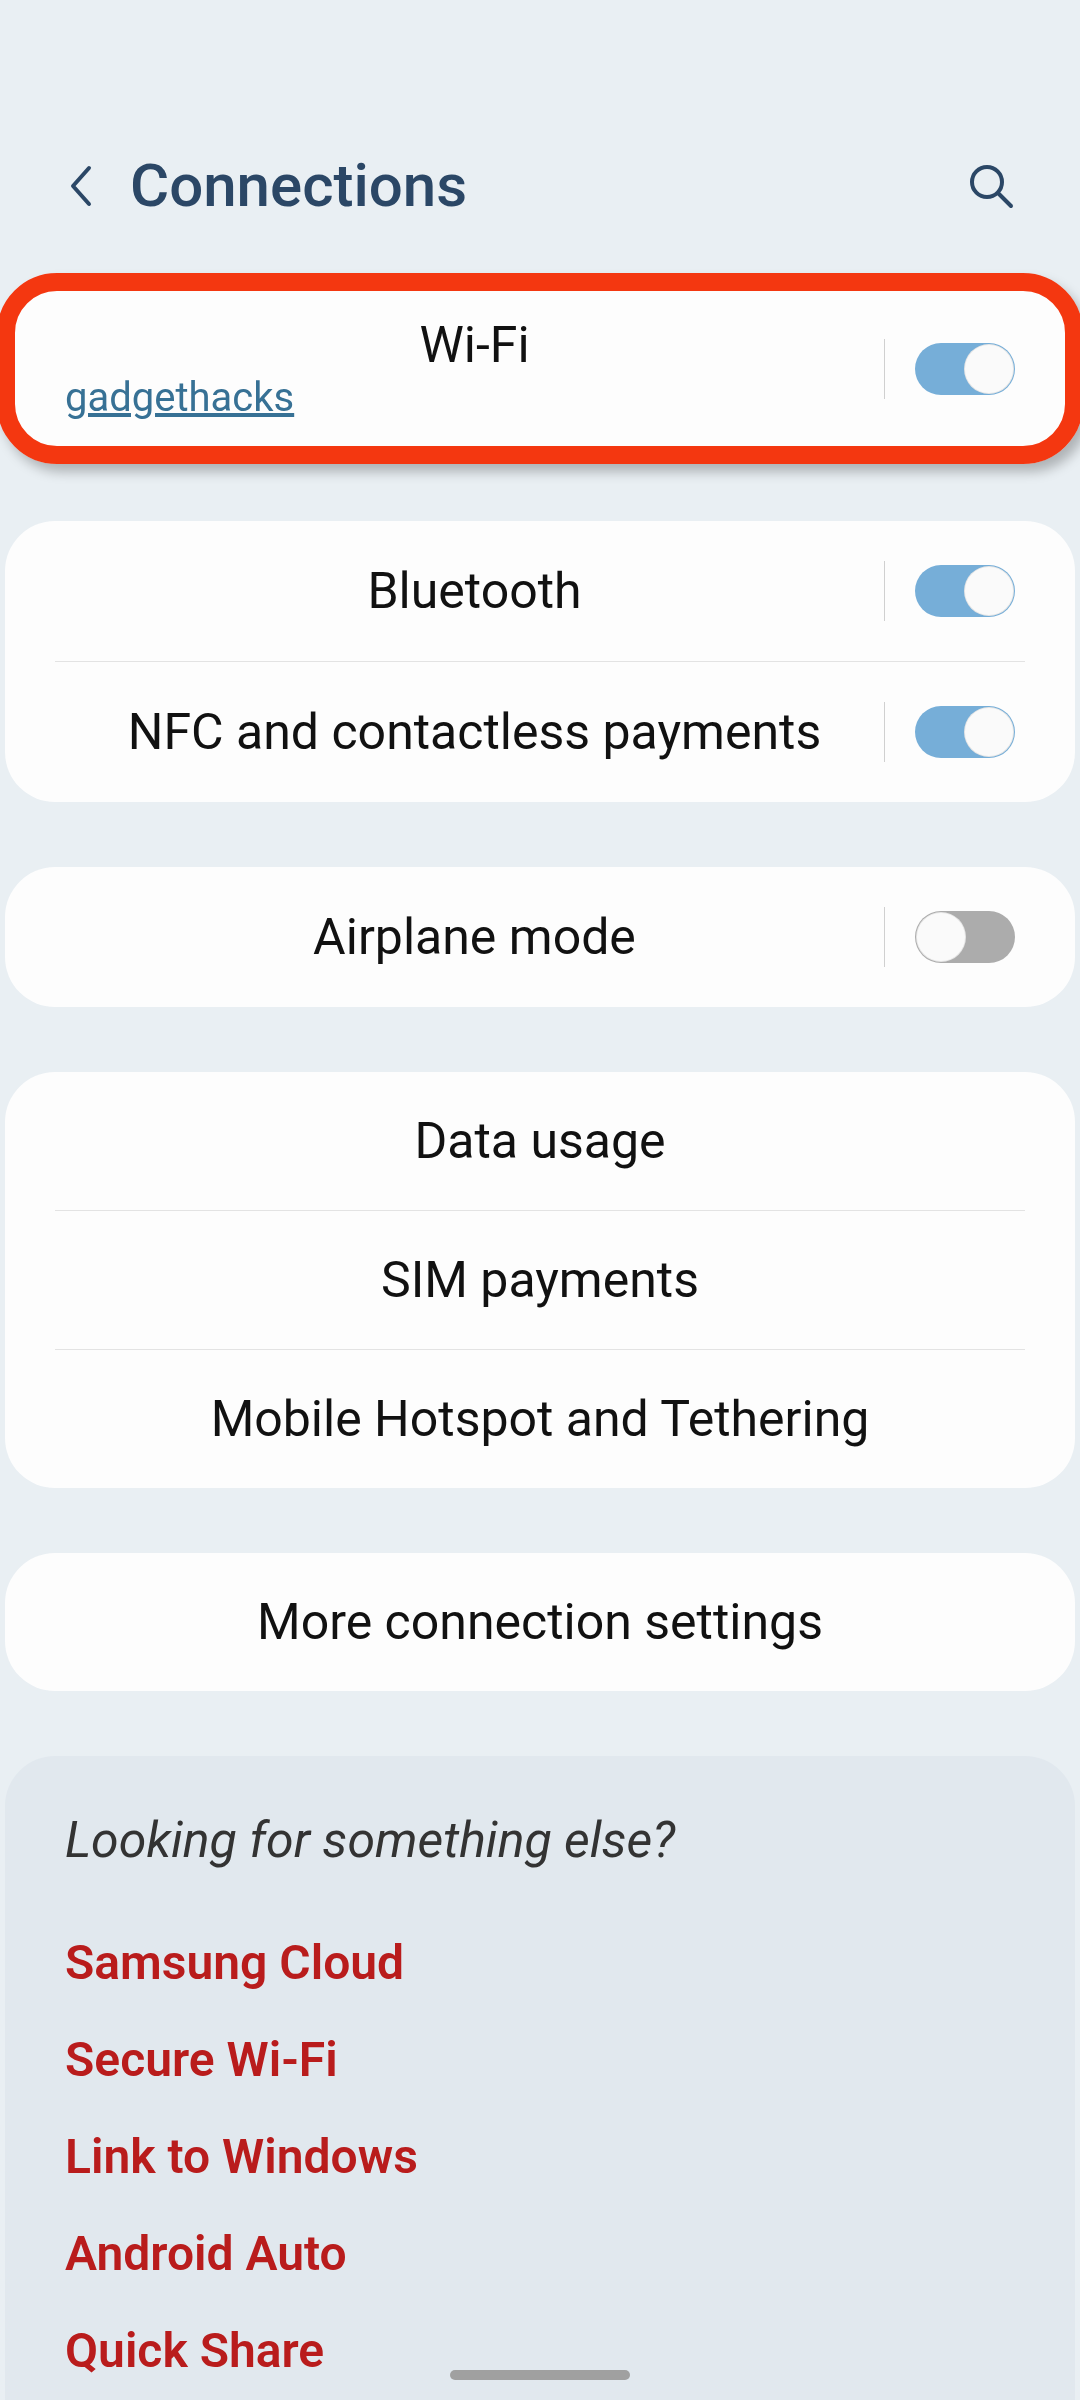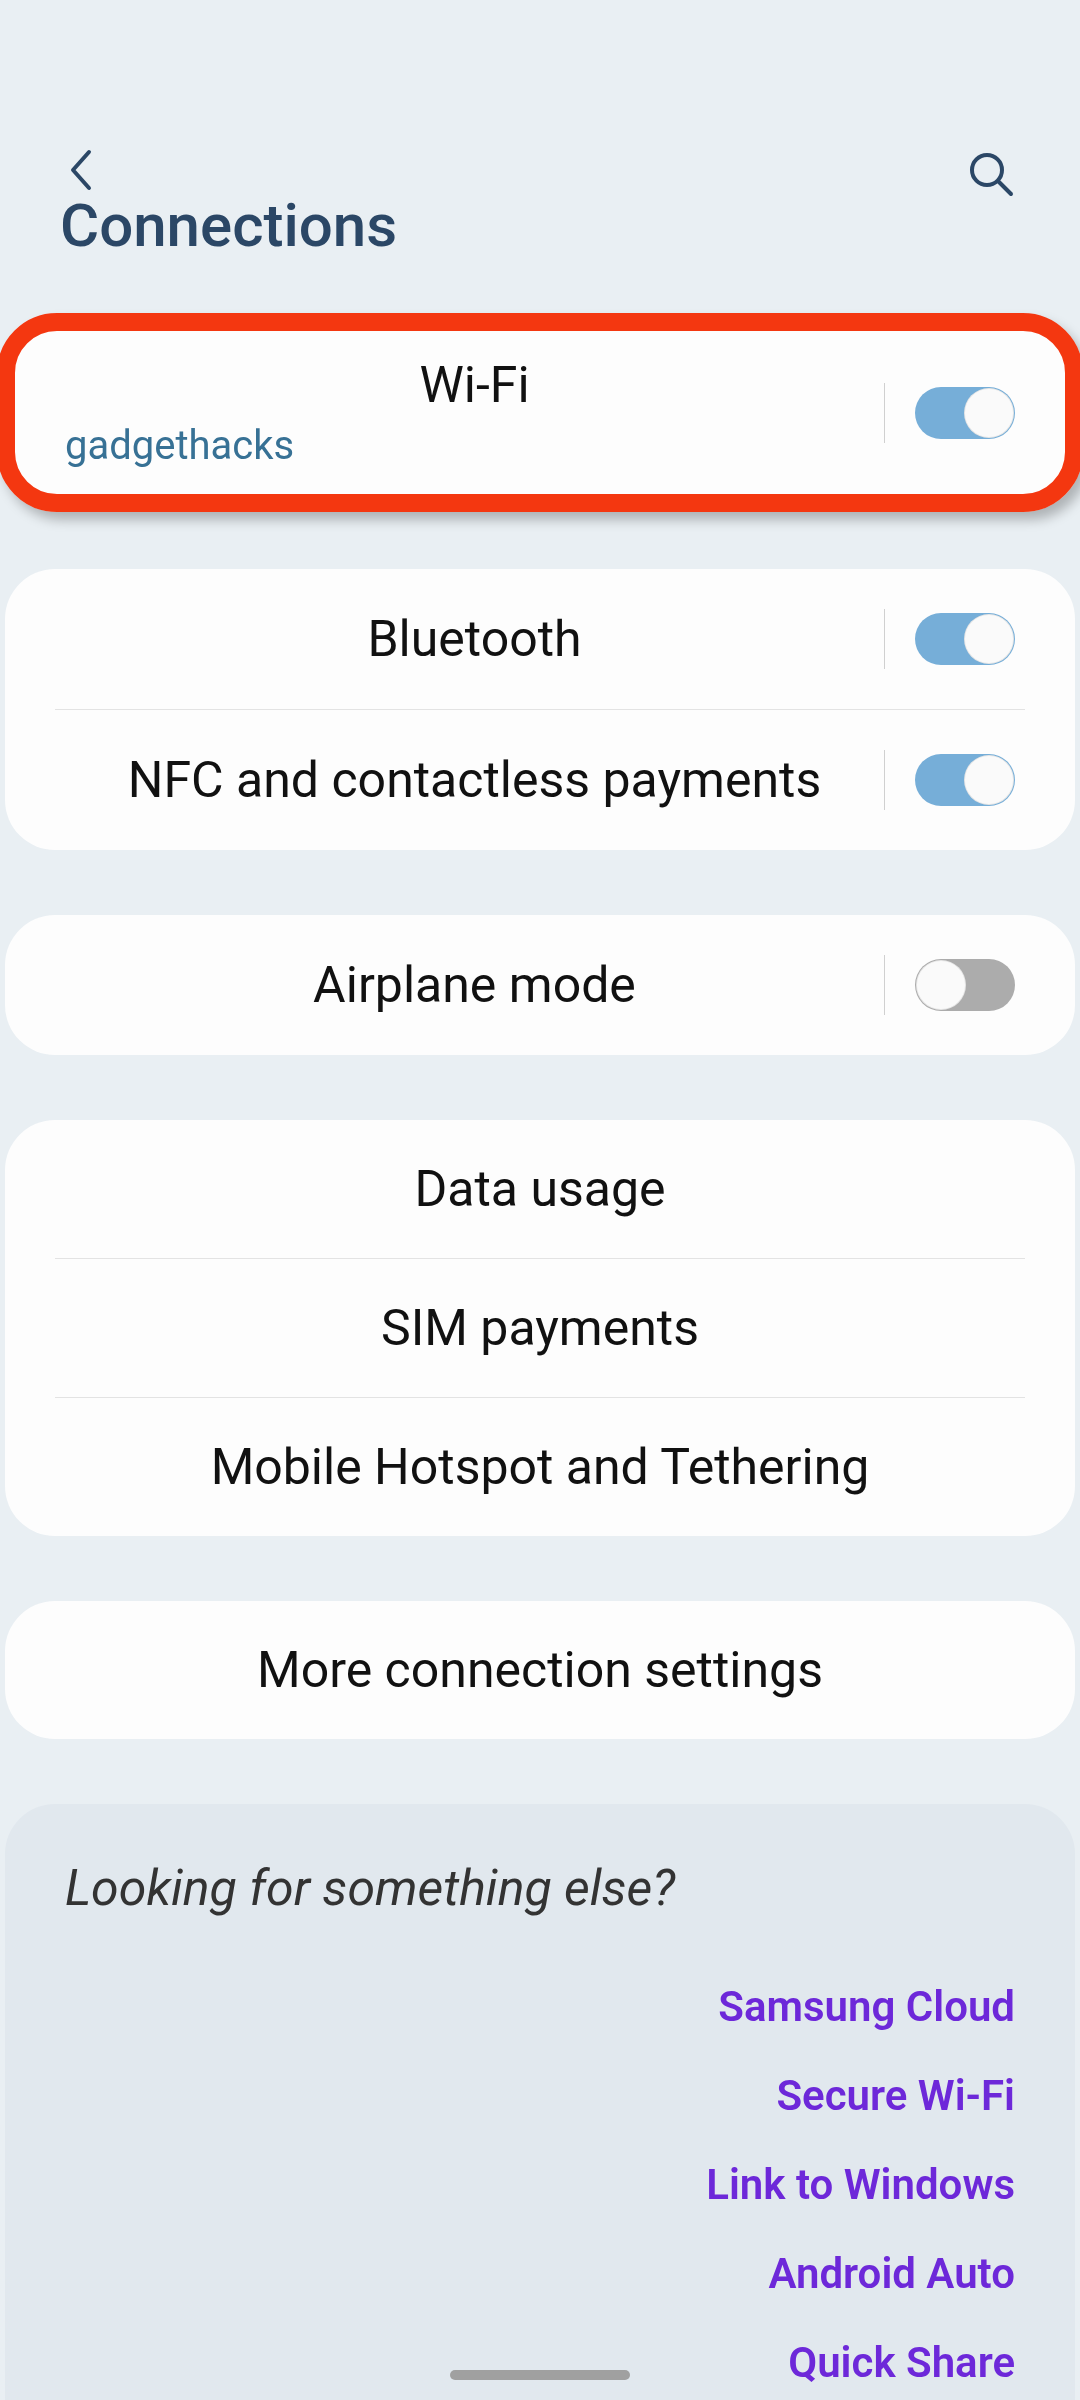--- a/index.html
+++ b/index.html
@@ -10,24 +10,23 @@
     }
     body {
       background: #e9eff3;
       width: 1080px;
       height: 2400px;
       overflow: hidden;
       position: relative;
     }
     .header {
       display: flex;
-      align-items: flex-start;
+      align-items: center;
       padding: 150px 60px 50px 60px;
       position: relative;
-      flex-direction: column;
     }
     .back-icon {
       width: 40px;
       height: 40px;
       display: flex;
       align-items: center;
       justify-content: center;
       margin-right: 30px;
     }
     .back-icon svg {
@@ -83,21 +82,21 @@
     }
     .row-title {
       font-size: 50px;
       color: #111;
       font-weight: 400;
       text-align: center;
     }
     .row-subtitle {
       font-size: 40px;
       color: #377195;
-      margin-top: 8px;
+      text-decoration: underline;
     }
     .divider {
       height: 1px;
       background: #e3e3e3;
       margin: 0 50px;
     }
     .toggle-wrapper {
       display: flex;
       align-items: center;
     }
@@ -141,26 +140,25 @@
       margin: 0 5px;
       padding: 55px 60px 60px 60px;
     }
     .suggestions-title {
       font-size: 50px;
       color: #333;
       margin-bottom: 45px;
       font-style: italic;
     }
     .suggestion-link {
-      font-size: 42px;
+      font-size: 48px;
       font-weight: 600;
-      color: #6d28d9;
+      color: #b91c1c;
       padding: 20px 0;
       display: block;
-      text-align: right;
     }
     .home-indicator {
       position: absolute;
       bottom: 20px;
       left: 50%;
       transform: translateX(-50%);
       width: 180px;
       height: 10px;
       background: #a0a0a0;
       border-radius: 5px;

